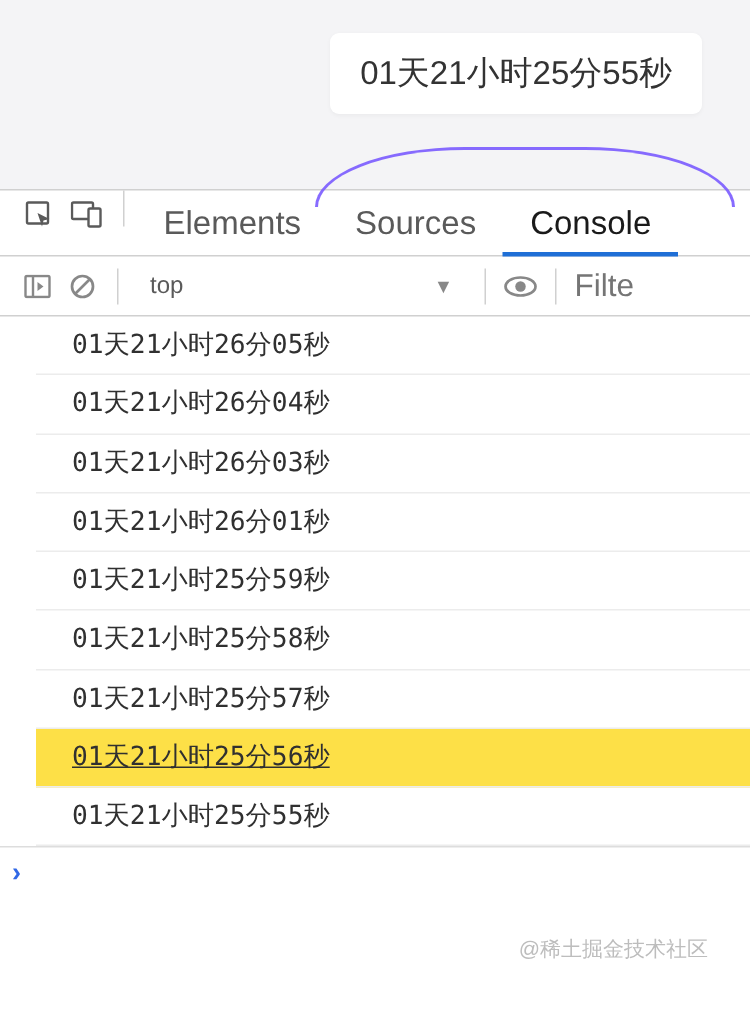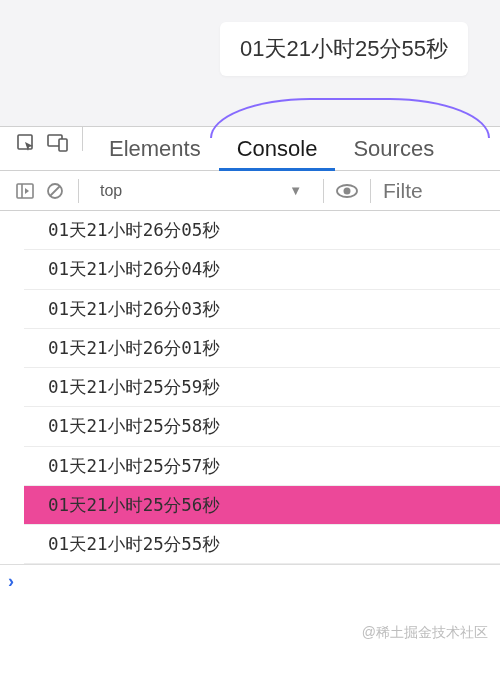--- a/index.html
+++ b/index.html
@@ -119,36 +119,37 @@
       font-size: 17.5px;
       color: #303030;
       padding-left: 24px;
     }
     .log-row {
       padding: 6px 0 6px 24px;
       border-bottom: 1px solid #ececec;
       line-height: 1.5;
     }
     .log-row.highlight {
-      background: #ec4899;
+      background: #fde047;
+      text-decoration: underline;
     }
     .prompt-row {
       display: flex;
       align-items: center;
       padding: 6px 8px;
       border-top: 1px solid #ddd;
     }
     .prompt-row .caret {
       color: #3168e6;
       font-weight: bold;
       font-size: 18px;
     }
     .watermark {
       position: absolute;
-      right: 12px;
+      right: 28px;
       bottom: 36px;
       font-size: 14px;
       color: #bdbdbd;
       text-align: right;
     }
     svg { display: block; }
   </style>
 </head>
 <body>
 
@@ -171,25 +172,25 @@
     <div class="icon-btn">
       <svg width="22" height="20" viewBox="0 0 22 20" fill="none" stroke="#5a5a5a" stroke-width="1.6">
         <rect x="1" y="2" width="14" height="11" rx="1"></rect>
         <rect x="12" y="6" width="8" height="12" rx="1" fill="#fff"></rect>
       </svg>
     </div>
     <div class="vline"></div>
     <div class="tab">
       <span>Elements</span>
     </div>
+    <div class="tab">
+      <span>Sources</span>
+    </div>
     <div class="tab active">
       <span>Console</span>
-    </div>
-    <div class="tab">
-      <span>Sources</span>
     </div>
   </div>
 
   <div class="toolbar-row">
     <div class="icon-btn">
       <svg width="18" height="16" viewBox="0 0 18 16" fill="none" stroke="#888" stroke-width="1.6">
         <rect x="1" y="1" width="16" height="14" rx="1"></rect>
         <line x1="6" y1="1" x2="6" y2="15"></line>
         <path d="M9 5 L13 8 L9 11 Z" fill="#888" stroke="none"></path>
       </svg>

